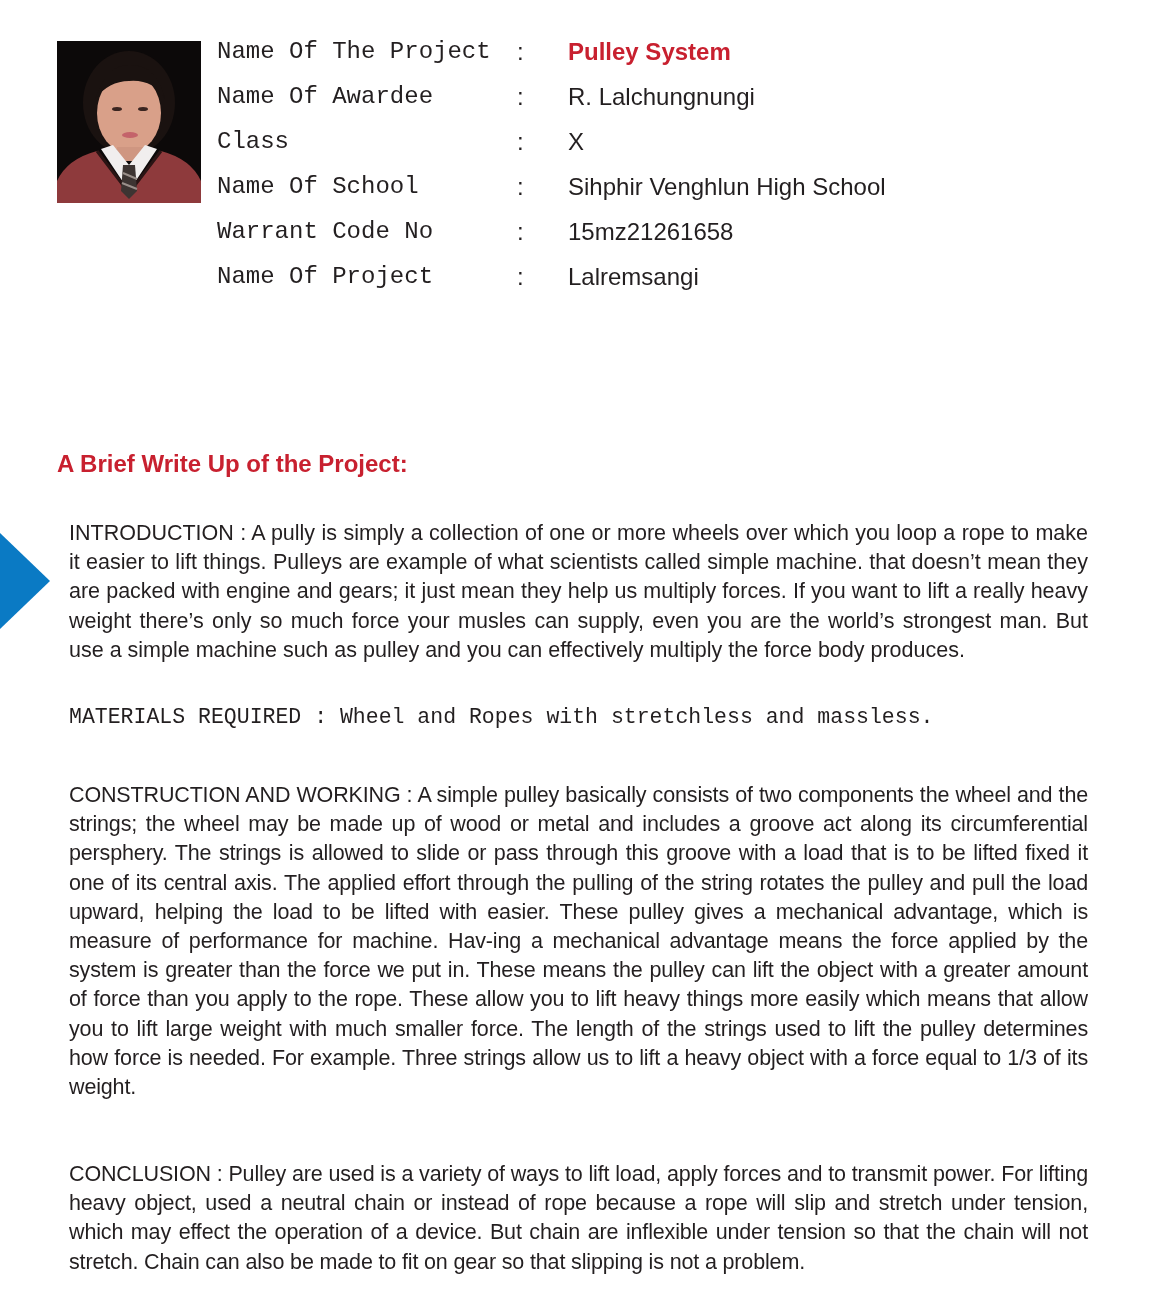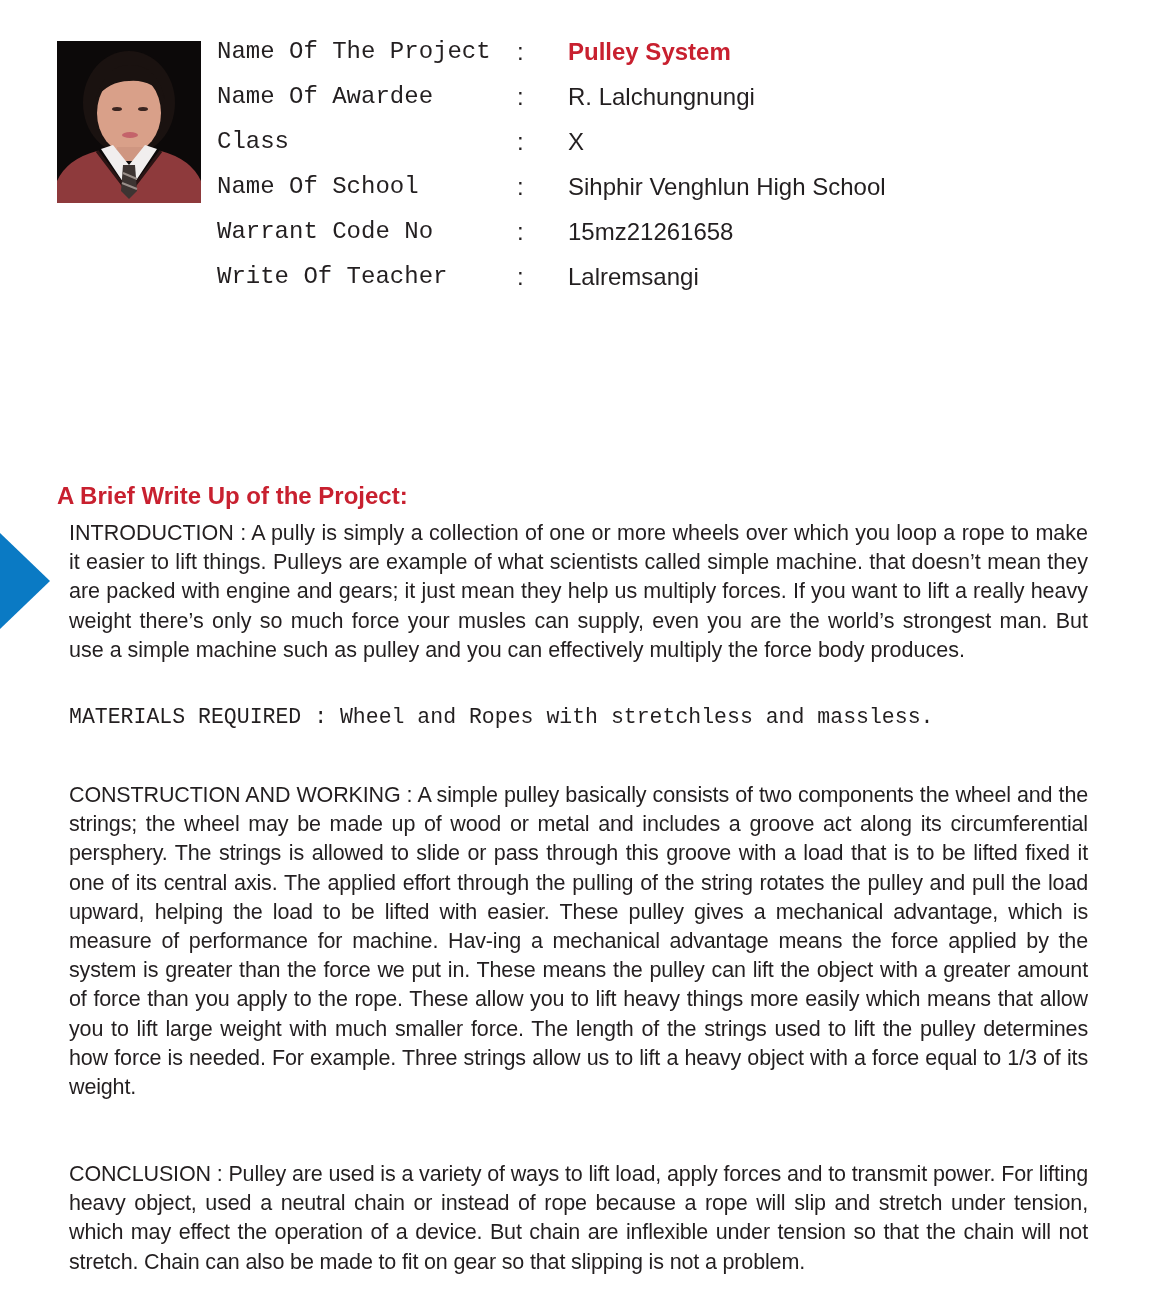--- a/index.html
+++ b/index.html
@@ -61,21 +61,20 @@
     }
 
     .writeup-heading {
       position: absolute;
       left: 57px;
       top: 446px;
       font-size: 24px;
       font-weight: bold;
       color: #c8202f;
       line-height: 36px;
-      margin-top: 32px;
     }
 
     .arrow-marker {
       position: absolute;
       left: 0;
       top: 533px;
       width: 50px;
       height: 96px;
     }
     .arrow-marker svg { display: block; width: 100%; height: 100%; }
@@ -146,21 +145,21 @@
     <span class="info-label">Name Of School</span>
     <span class="info-colon">:</span>
     <span class="info-value">Sihphir Venghlun High School</span>
   </div>
   <div class="info-row">
     <span class="info-label">Warrant Code No</span>
     <span class="info-colon">:</span>
     <span class="info-value">15mz21261658</span>
   </div>
   <div class="info-row">
-    <span class="info-label">Write Of Teacher</span>
+    <span class="info-label">Name Of Project</span>
     <span class="info-colon">:</span>
     <span class="info-value">Lalremsangi</span>
   </div>
 </div>
 
 <div class="writeup-heading">A Brief Write Up of the Project:</div>
 
 <div class="arrow-marker">
   <svg viewBox="0 0 50 96" preserveAspectRatio="none">
     <polygon points="0,0 50,48 0,96" fill="#0a7ac4"></polygon>

